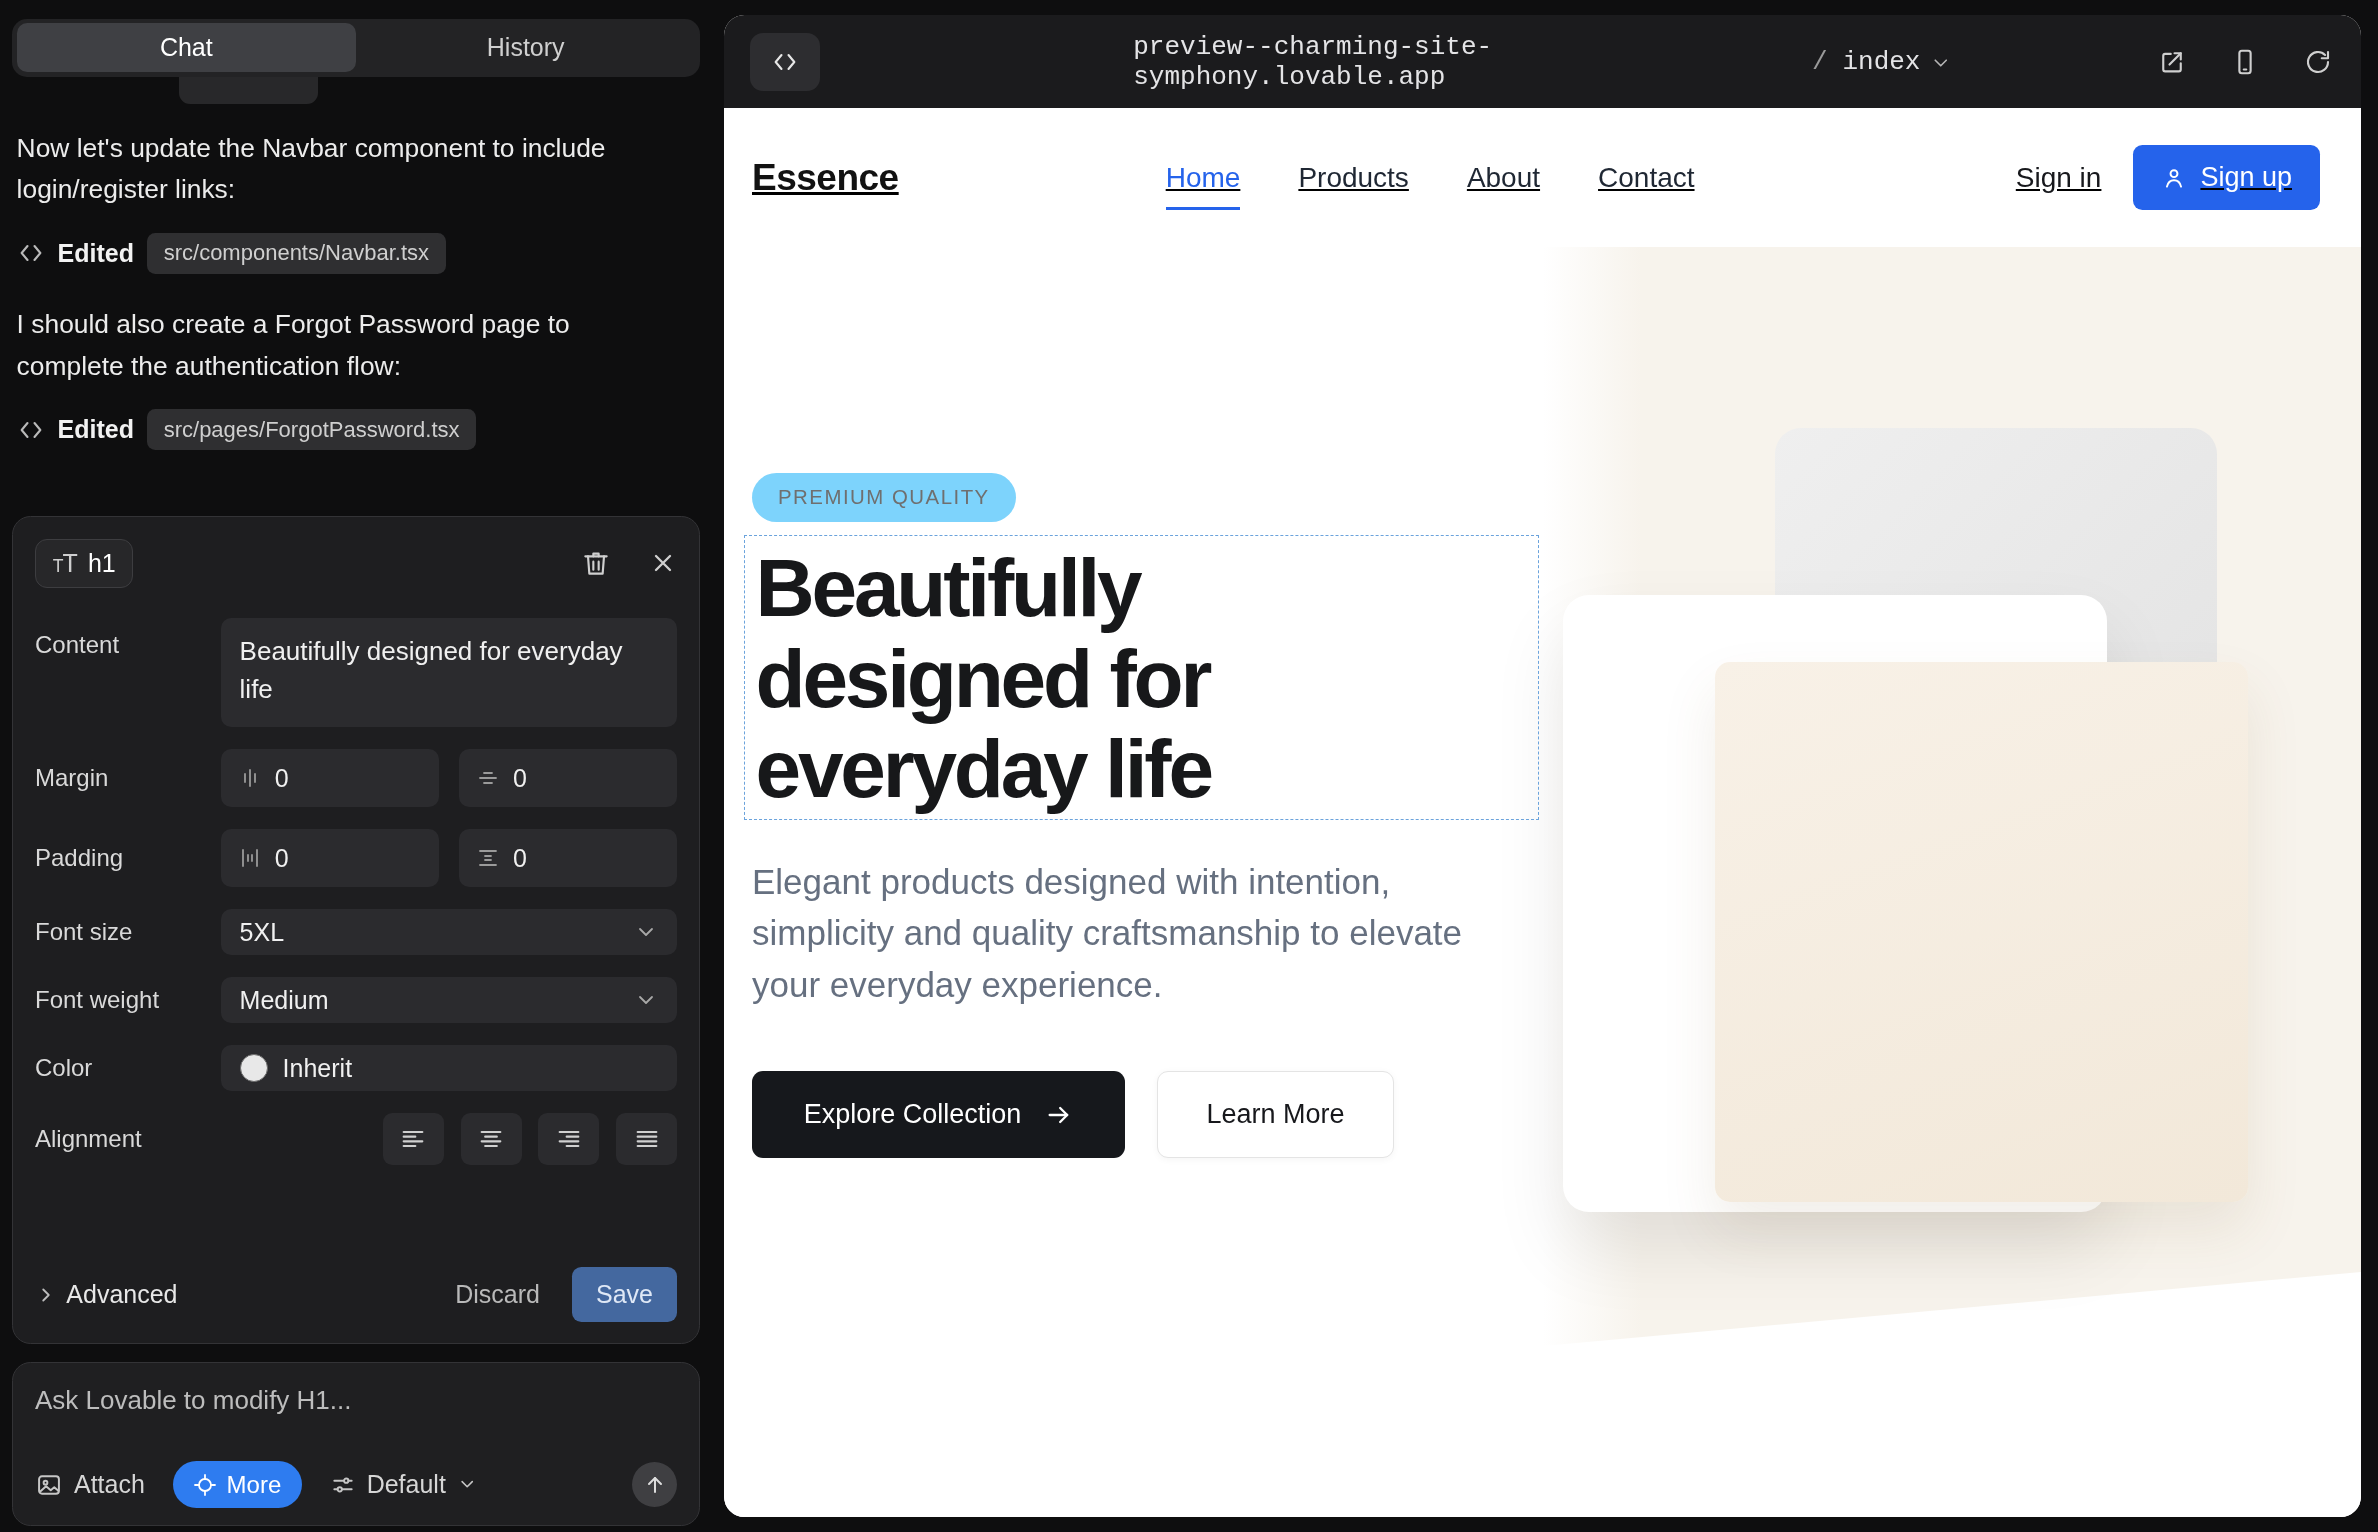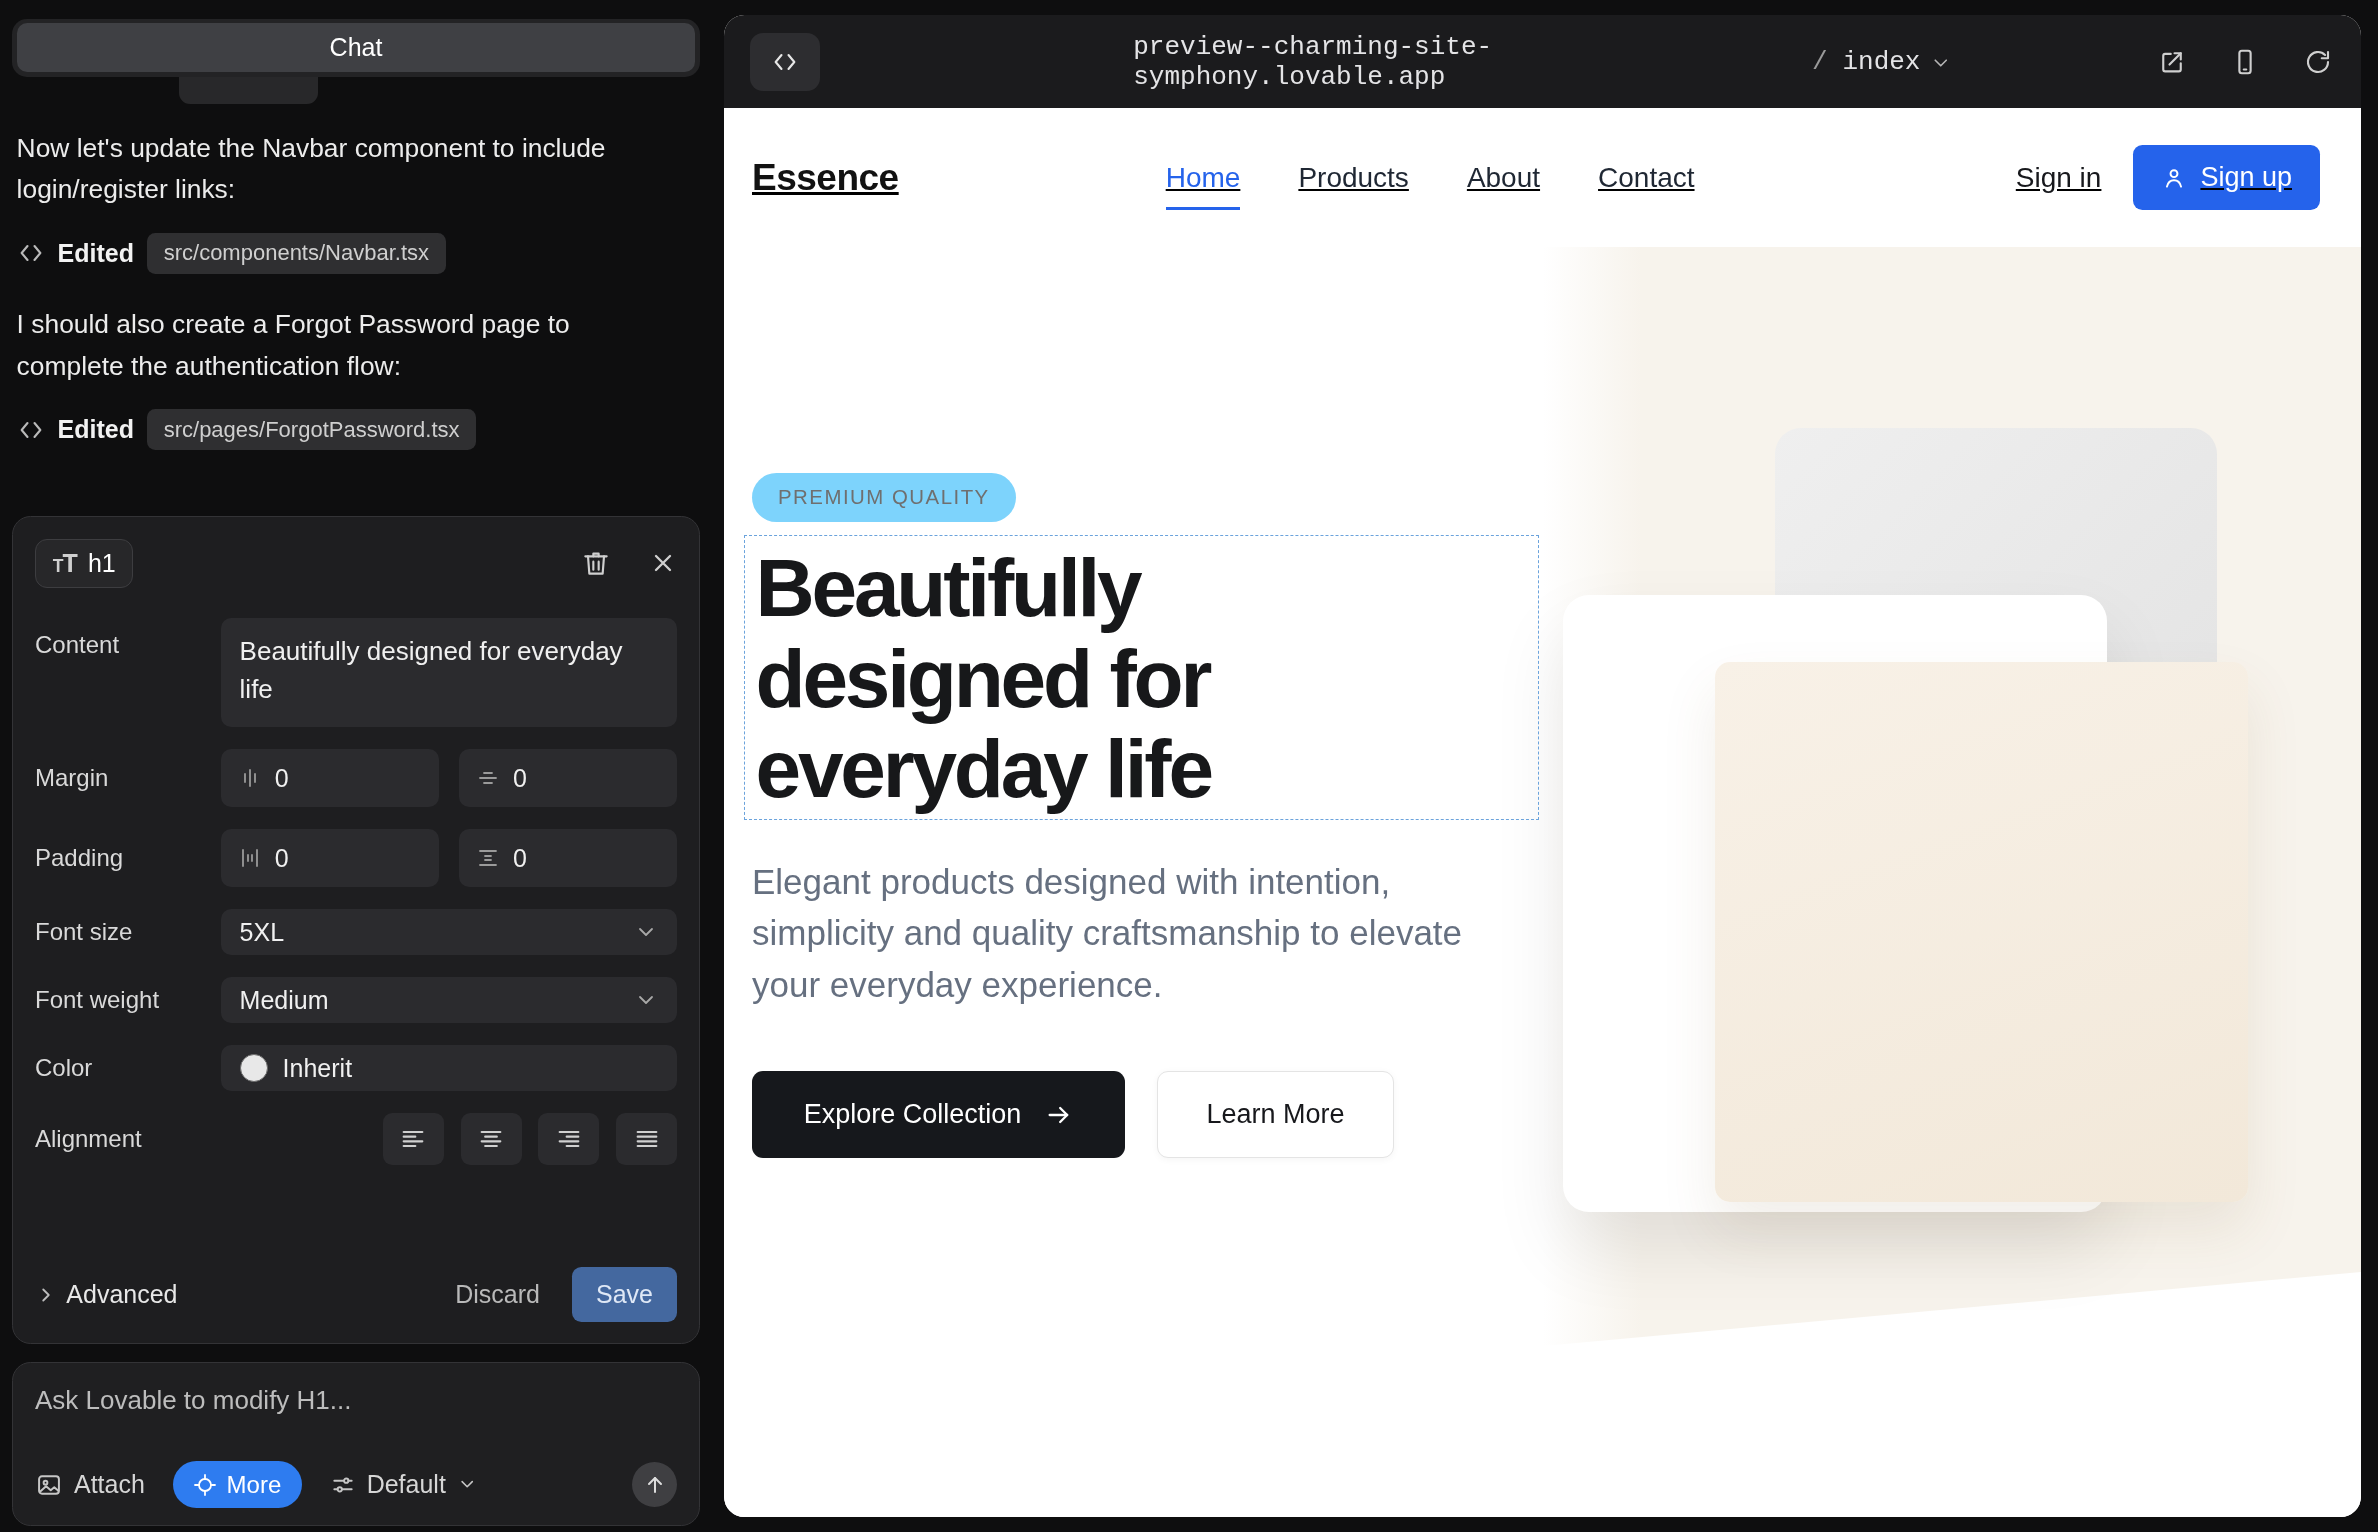--- a/index.html
+++ b/index.html
@@ -20,21 +20,21 @@
   .msg { font-size:26.4px; color:#ececec; line-height:1.58; max-width:612px; margin:0 0 22px; }
   .edited-row { display:flex; align-items:center; gap:13px; margin:1.9px 0 30px; }
   .edited-row .code-ic { color:#b9b9b9; display:flex; }
   .edited-label { font-size:25px; font-weight:700; color:#f2f2f2; }
   .filepill { background:#2f2f31; color:#cfcfcf; font-size:22px; padding:7.4px 16.7px; border-radius:8.3px; }
 
   
   .inspector { position:absolute; left:0; right:0; top:497px; height:828px; background:#1e1e20; border:0.9px solid #333336; border-radius:18.6px; padding:22px 22px 20.4px; display:flex; flex-direction:column; z-index:2; }
   .insp-head { display:flex; align-items:center; margin-bottom:30px; }
   .tag-chip { display:flex; align-items:center; gap:11px; border:0.9px solid #3d3d40; background:#272729; border-radius:12px; padding:9.3px 16.7px; color:#ffffff; }
-  .tt { color:#cfcfcf; font-weight:700; letter-spacing:-0.9px; }
+  .tt { color:#cfcfcf; font-weight:400; letter-spacing:-0.9px; }
   .tt .t1 { font-size:17.6px; } .tt .t2 { font-size:25px; }
   .tag-name { font-size:25px; font-weight:500; }
   .insp-actions { margin-left:auto; display:flex; align-items:center; gap:37px; color:#cfcfcf; }
   .iconbtn { display:flex; align-items:center; justify-content:center; cursor:pointer; color:#cfcfcf; background:none; border:none; }
 
   .row { display:grid; grid-template-columns:186px 1fr; align-items:center; margin-bottom:22px; }
   .row.top { align-items:start; }
   .flabel { font-size:24px; color:#d9d9d9; }
   .row.top .flabel { padding-top:13px; }
   .ctl2 { display:flex; gap:20.4px; }
@@ -100,20 +100,21 @@
 </head>
 <body>
 
 <div class="stage">
 
   <aside class="left">
     <div class="stub"></div>
 
     <div class="tabs">
       <div class="tab active">Chat</div>
+      <div class="tab">History</div>
     </div>
 
     <div class="chat">
       <p class="msg">Now let's update the Navbar component to include login/register links:</p>
 
       <div class="edited-row">
         <span class="code-ic">
           <svg width="28" height="28" viewBox="0 0 24 24" fill="none" stroke="currentColor" stroke-width="1.8" stroke-linecap="round" stroke-linejoin="round">
               <path d="M9 6 4 12l5 6"></path>
               <path d="m15 6 5 6-5 6"></path>

